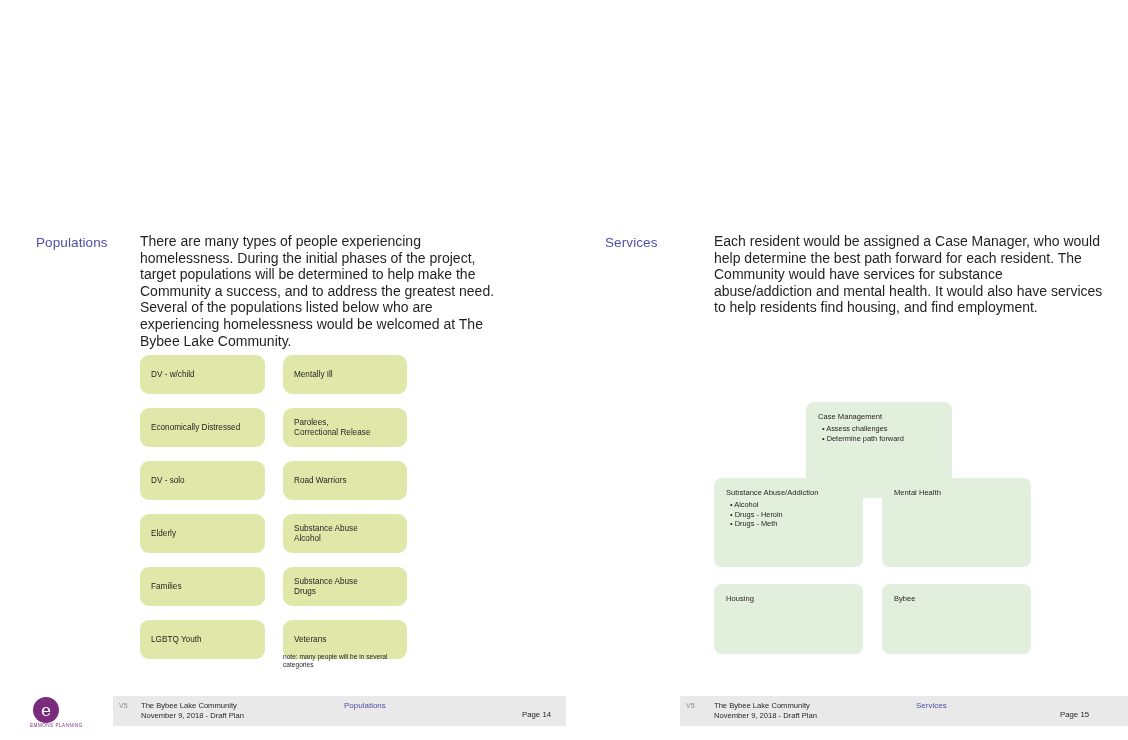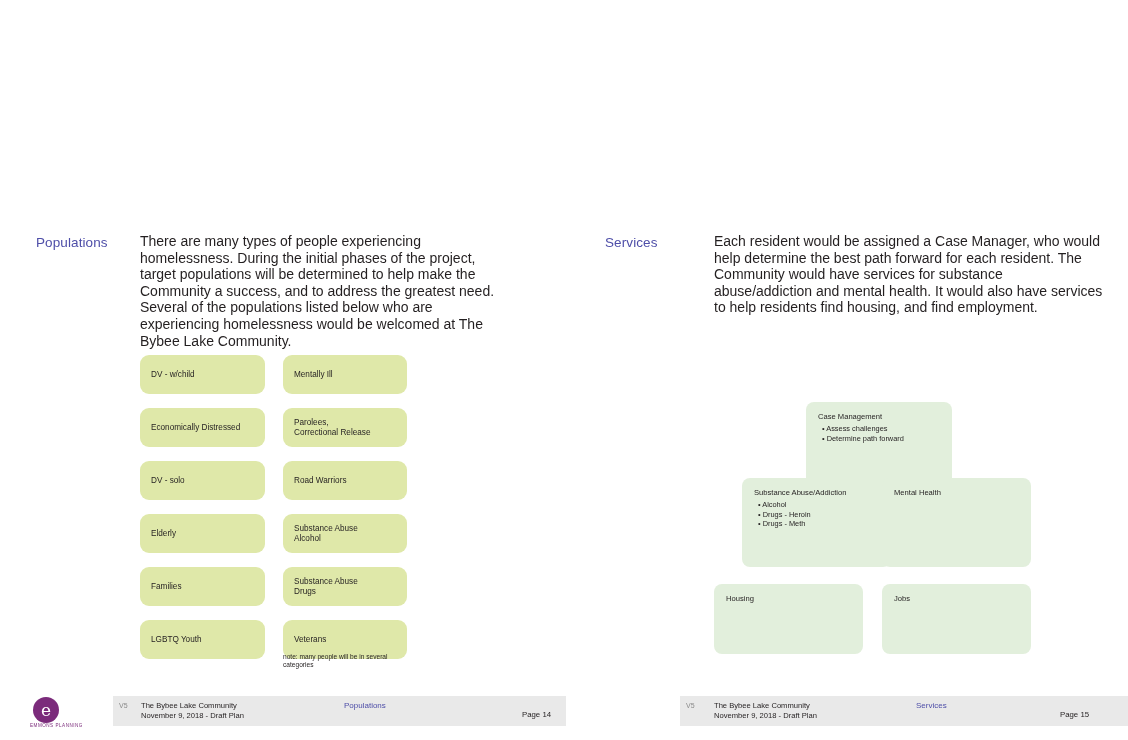--- a/index.html
+++ b/index.html
@@ -96,21 +96,21 @@
     top: 22px;
     font-size: 7.4px;
     line-height: 9.6px;
     color: #231f20;
   }
   .svc-list div::before {
     content: "• ";
   }
 
   #svc-case { left: 806px; top: 358px; width: 146px; height: 96px; margin-top: 44px; }
-  #svc-substance { left: 714px; top: 478px; width: 149px; height: 89px; margin-left: 28px; }
+  #svc-substance { left: 714px; top: 478px; width: 149px; height: 89px; }
   #svc-mental { left: 882px; top: 478px; width: 149px; height: 89px; }
   #svc-housing { left: 714px; top: 584px; width: 149px; height: 70px; }
   #svc-jobs { left: 882px; top: 584px; width: 149px; height: 70px; }
 
   
   .footer-bar {
     position: absolute;
     top: 696px;
     height: 30px;
     background: #e9e9e9;
@@ -257,21 +257,21 @@
     <div class="svc-title">Mental Health</div>
     <div class="svc-list"></div>
   </div>
 
   <div class="svc-box" id="svc-housing">
     <div class="svc-title">Housing</div>
     <div class="svc-list"></div>
   </div>
 
   <div class="svc-box" id="svc-jobs">
-    <div class="svc-title">Jobs</div>
+    <div class="svc-title">Bybee</div>
     <div class="svc-list"></div>
   </div>
 
   <div class="footer-bar" id="footer-left"></div>
   <div class="footer-bar" id="footer-right"></div>
 
   <div class="footer-vs" id="vs-left">V5</div>
   <div class="footer-vs" id="vs-right">V5</div>
 
   <div class="footer-doc" id="doc-left">

